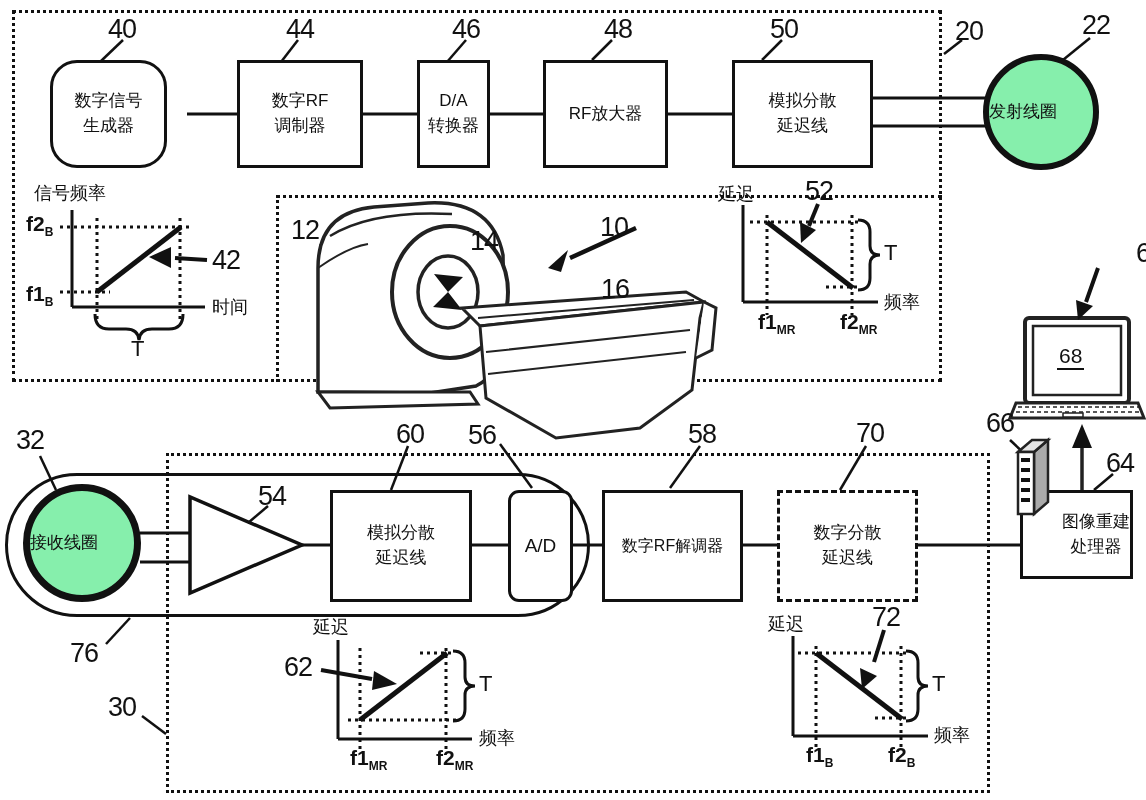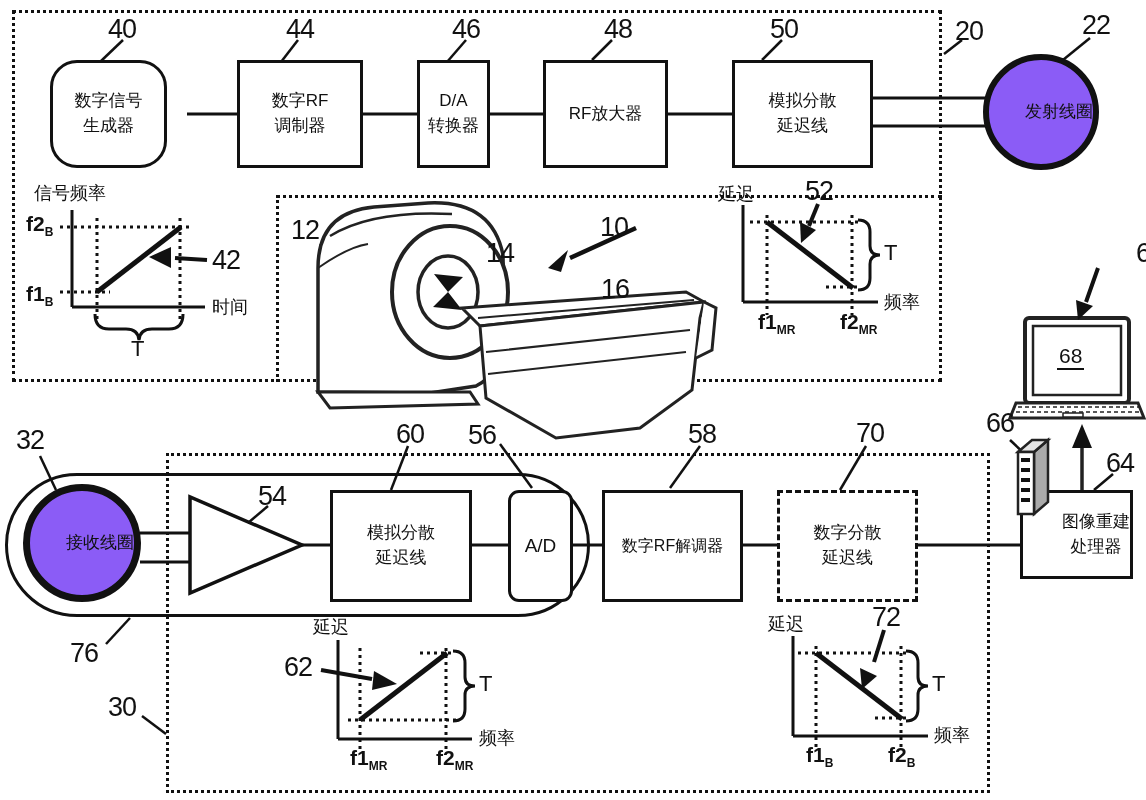--- a/index.html
+++ b/index.html
@@ -5,21 +5,21 @@
   html,body{margin:0;padding:0;background:#888;}
   #stage{position:relative;width:1146px;height:800px;background:#fff;overflow:hidden;
          font-family:"Liberation Sans",sans-serif;color:#111;}
   .abs{position:absolute;box-sizing:border-box;}
   .dotted{border:3px dotted #111;background:transparent;z-index:1;}
   .dotted-tl{border-top:3px dotted #111;border-left:3px dotted #111;background:transparent;z-index:1;}
   svg.art{position:absolute;left:0;top:0;z-index:2;pointer-events:none;}
   svg.top{position:absolute;left:0;top:0;z-index:4;pointer-events:none;}
   .blk{border:3px solid #111;background:#fff;display:flex;align-items:center;justify-content:center;z-index:3;}
   .dashed{border-style:dashed !important;}
-  .coil{border:6px solid #111;border-radius:50%;background:#8b5cf6;display:flex;align-items:center;justify-content:flex-end;z-index:3;}
+  .coil{border:6px solid #111;border-radius:50%;background:#86efac;display:flex;align-items:center;justify-content:flex-start;z-index:3;}
   .loop{border:3px solid #111;border-radius:74px;background:transparent;z-index:3;}
   .cjk{font-size:17px;line-height:1.45;text-align:center;white-space:pre-line;z-index:5;}
   .num{font-size:27px;letter-spacing:-1px;z-index:5;}
   .axl{font-size:18px;z-index:5;white-space:nowrap;}
   .tick{font-size:21px;font-weight:600;z-index:5;white-space:nowrap;}
   .tick sub{font-size:12px;font-weight:600;}
   .tlab{font-size:22px;z-index:5;}
   .screen-num{font-size:21px;border-bottom:2px solid #111;padding:0 2px;z-index:5;}
 </style>
 </head>
@@ -198,21 +198,21 @@
   </svg>
 
   <div class="abs num" style="left:108px;top:14px;">40</div>
   <div class="abs num" style="left:286px;top:14px;">44</div>
   <div class="abs num" style="left:452px;top:14px;">46</div>
   <div class="abs num" style="left:604px;top:14px;">48</div>
   <div class="abs num" style="left:770px;top:14px;">50</div>
   <div class="abs num" style="left:955px;top:16px;">20</div>
   <div class="abs num" style="left:1082px;top:10px;">22</div>
   <div class="abs num" style="left:291px;top:215px;">12</div>
-  <div class="abs num" style="left:486px;top:226px;margin-top:12px;">14</div>
+  <div class="abs num" style="left:470px;top:226px;">14</div>
   <div class="abs num" style="left:600px;top:212px;">10</div>
   <div class="abs num" style="left:601px;top:274px;">16</div>
   <div class="abs num" style="left:212px;top:245px;">42</div>
   <div class="abs num" style="left:805px;top:176px;">52</div>
   <div class="abs num" style="left:284px;top:652px;">62</div>
   <div class="abs num" style="left:872px;top:602px;">72</div>
   <div class="abs num" style="left:16px;top:425px;">32</div>
   <div class="abs num" style="left:258px;top:481px;">54</div>
   <div class="abs num" style="left:396px;top:419px;">60</div>
   <div class="abs num" style="left:468px;top:420px;">56</div>

